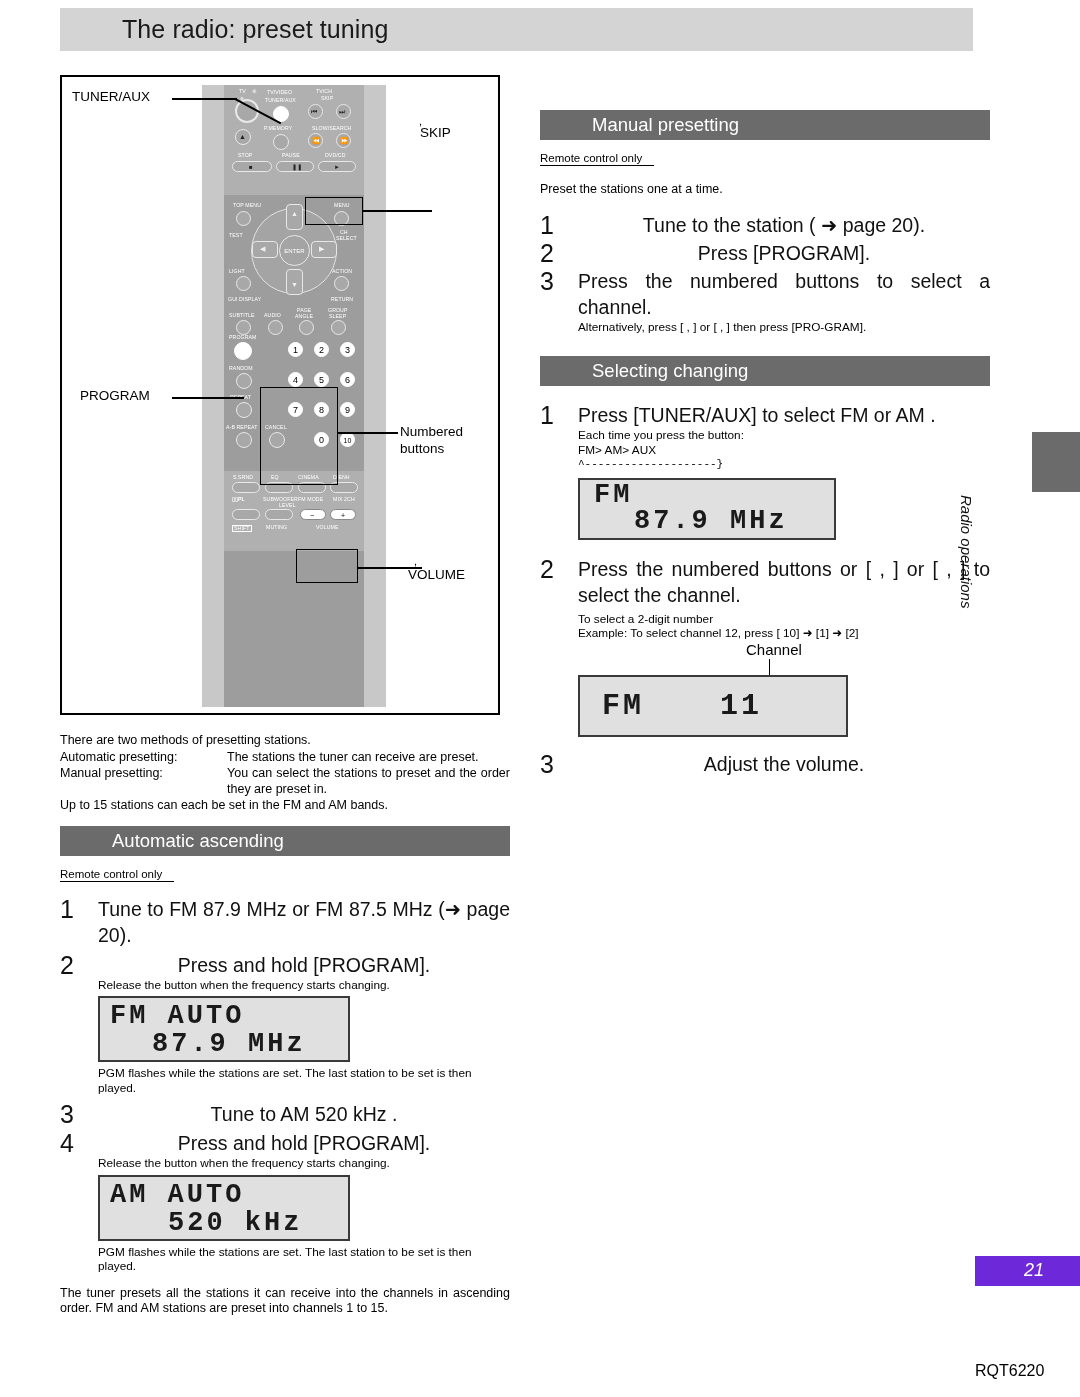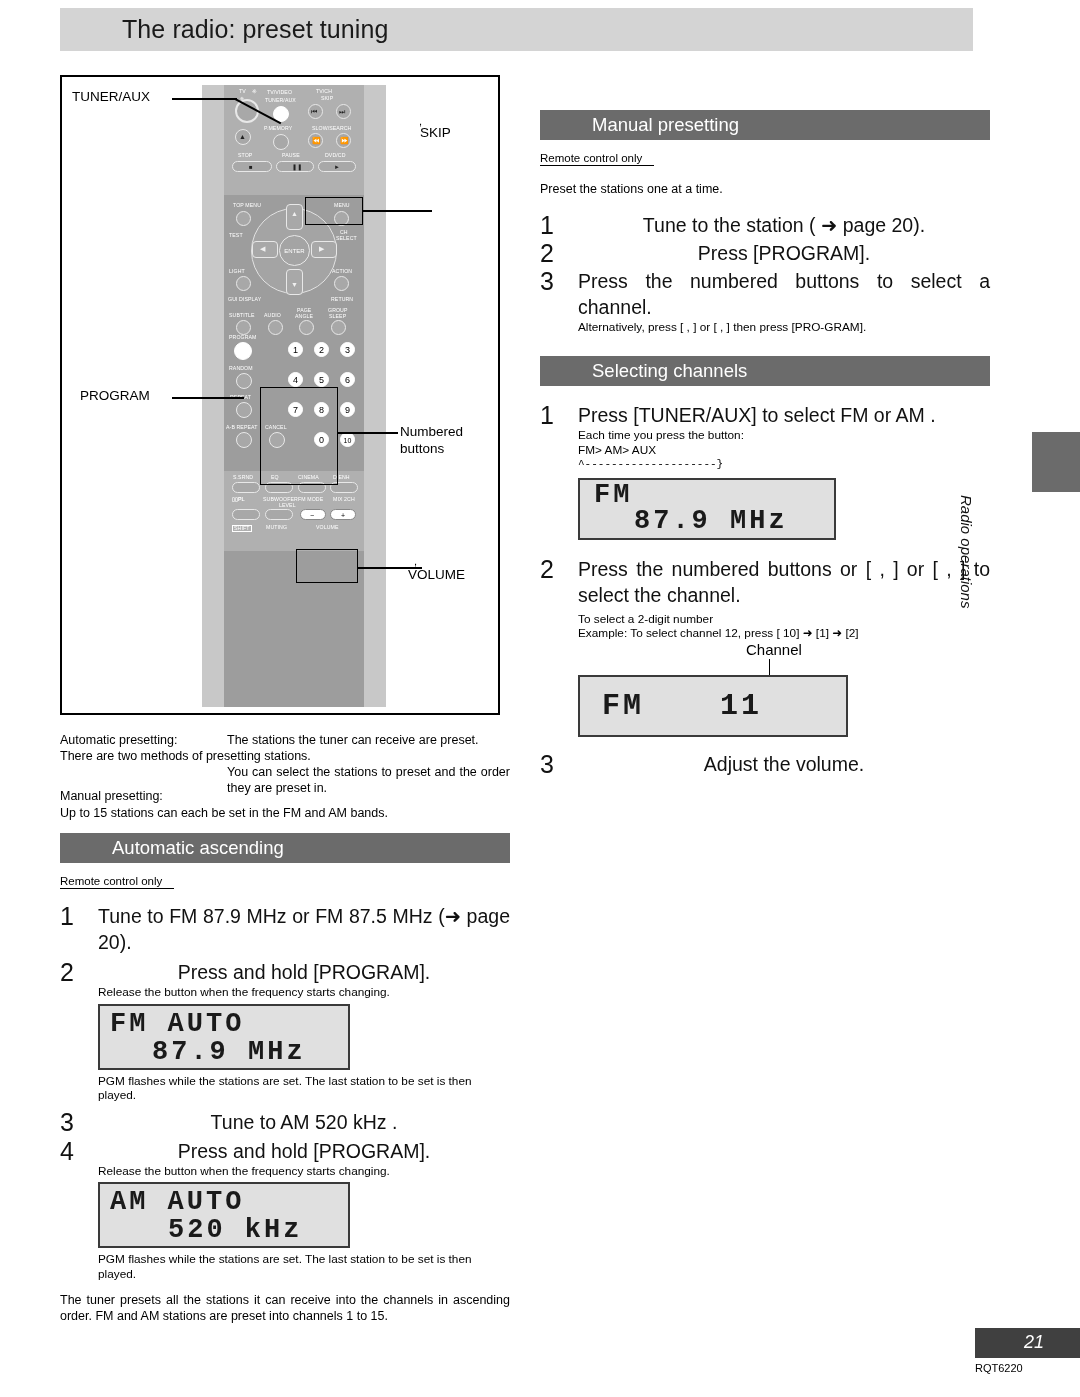--- a/index.html
+++ b/index.html
@@ -139,30 +139,30 @@
   }
   #side-tab-label{
     position:absolute; left:975px; top:495px; width:160px;
     font-size:15px; font-style:italic; color:#111;
     transform:rotate(90deg); transform-origin:left top;
     white-space:nowrap;
   }
 
   
   #page-num-box{
-    position:absolute; left:975px; top:1328px; width:105px; height:30px;
-    background:#404040;
+    position:absolute; left:975px; top:1256px; width:105px; height:30px;
+    background:#6d28d9;
   }
   #page-num-box .pnum{
     position:absolute; right:36px; top:4px;
     color:#fff; font-size:18px; font-style:italic;
   }
   #rqt{
     position:absolute; left:975px; top:1362px;
-    font-size:11px; color:#000;
+    font-size:16px; color:#000;
   }
 </style>
 </head>
 <body>
 
 <div id="page-title-bar">
   <div class="title">The radio: preset tuning</div>
 </div>
 
 <div class="col-left">
@@ -329,27 +329,27 @@
     <div class="calltext" style="left:338px; top:347px;">Numbered</div>
     <div class="calltext" style="left:338px; top:364px;">buttons</div>
 
     <div class="callbox" style="left:234px; top:472px; width:62px; height:34px;"></div>
     <div class="callline" style="left:296px; top:490px; width:64px;"></div>
     <div class="calltext" style="left:352px; top:478px; font-size:11px;">,</div>
     <div class="calltext" style="left:346px; top:490px;">VOLUME</div>
   </div>
 
   <div class="body-txt" style="margin-top:18px;">
+    <div>There are two methods of presetting stations.</div>
     <div style="display:flex; margin-top:1px;">
       <div style="width:167px; flex:0 0 167px;">Automatic presetting:</div>
       <div style="flex:1; text-align:justify;">The stations the tuner can receive are preset.</div>
     </div>
-    <div>There are two methods of presetting stations.</div>
     <div style="display:flex; margin-top:1px;">
-      <div style="width:167px; flex:0 0 167px;margin-top:24px;">Manual presetting:</div>
+      <div style="width:167px; flex:0 0 167px;">Manual presetting:</div>
       <div style="flex:1; text-align:justify;">You can select the stations to preset and the order they are preset in.</div>
     </div>
     <div style="margin-top:1px;">Up to 15 stations can each be set in the FM and AM bands.</div>
   </div>
 
   <div class="sec-bar" style="margin-top:12px;">
     <div class="sec-title">Automatic ascending</div>
   </div>
   <div><span class="rc-only">Remote control only</span></div>
 
@@ -405,21 +405,21 @@
     <div class="txt nojust">Press [PROGRAM].</div>
   </div>
   <div class="step" style="margin-top:2px;">
     <div class="num">3</div>
     <div class="txt">Press the numbered buttons to select a channel.</div>
   </div>
   <div class="sub" style="text-align:justify;">Alternatively, press [      ,    ] or [      ,    ] then press [PRO-GRAM].</div>
 
 
   <div class="sec-bar" style="margin-top:22px;">
-    <div class="sec-title">Selecting channels</div>
+    <div class="sec-title">Selecting changing</div>
   </div>
 
   <div class="step" style="margin-top:16px;">
     <div class="num">1</div>
     <div class="txt">Press [TUNER/AUX] to select    FM  or  AM  .</div>
   </div>
   <div class="sub">Each time you press the button:</div>
   <div class="sub">FM&gt;  AM&gt;  AUX</div>
   <div class="sub mono">  ^--------------------}</div>
   <div class="lcd" style="width:258px; height:62px; margin-top:6px;">

